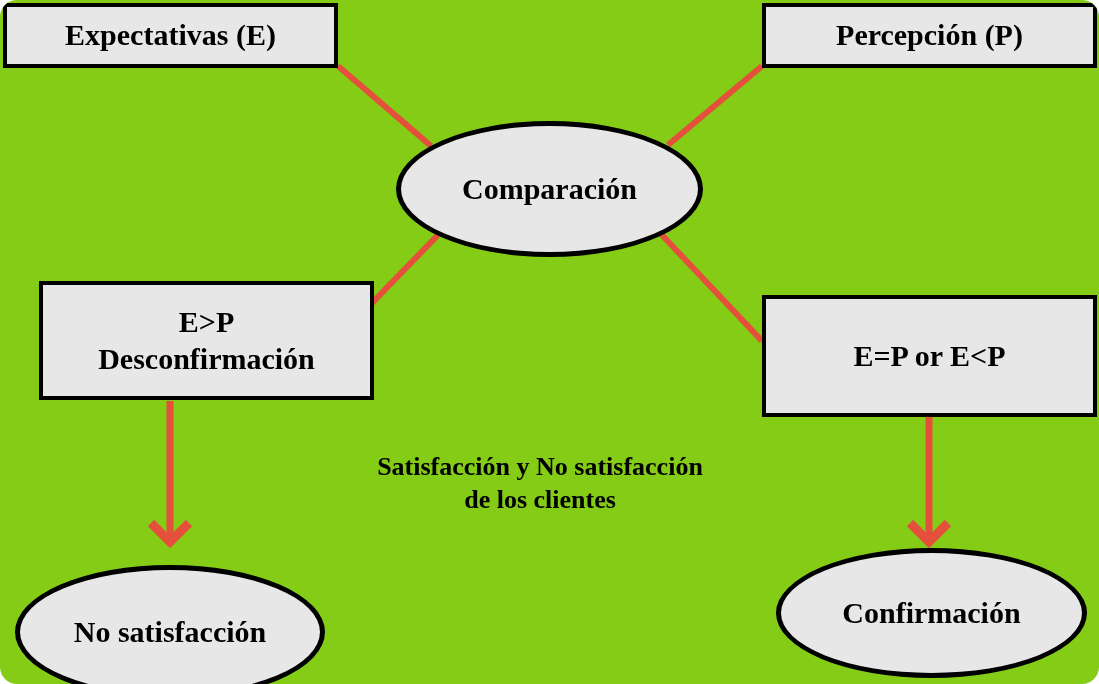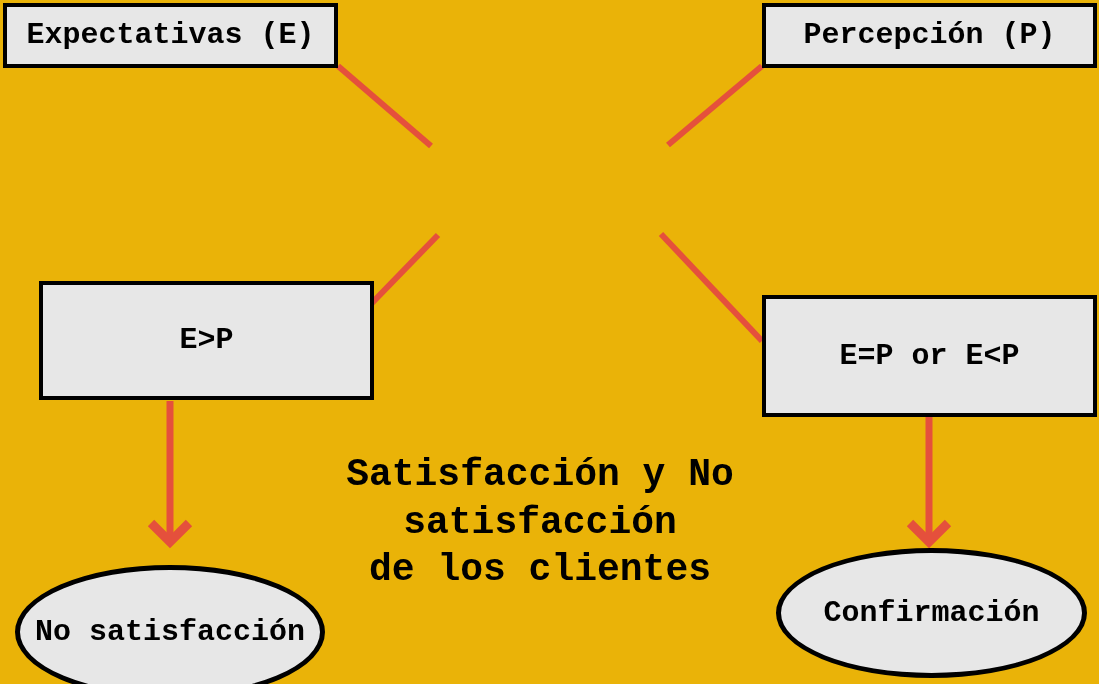--- a/index.html
+++ b/index.html
@@ -7,23 +7,24 @@
     --node-fill: #E7E7E7;
     --node-border: #000000;
     --text: #000000;
   }
   * { box-sizing: border-box; }
   html, body { margin: 0; padding: 0; background: #ffffff; }
   .canvas {
     position: relative;
     width: 1099px;
     height: 684px;
-    background: #eab308;
-    font-family: Liberation Mono, monospace;
+    background: #84cc16;
+    font-family: Liberation Serif, serif;
     overflow: hidden;
+    border-radius: 17px;
   }
   .edges {
     position: absolute;
     left: 0; top: 0;
     width: 1099px; height: 684px;
     pointer-events: none;
   }
   .edge {
     stroke: var(--accent);
     stroke-width: 6;
@@ -51,21 +52,21 @@
   }
   .rect   { border: 4px solid var(--node-border); }
   .oval   { border: 5px solid var(--node-border); border-radius: 50%; }
   .caption {
     position: absolute;
     left: 270px;
     top: 451px;
     width: 540px;
     text-align: center;
     font-weight: bold;
-    font-size: 38px;
+    font-size: 26px;
     line-height: 1.25;
     color: var(--text);
   }
   
   .n-expectativas   { left: 3px;   top: 3px;   width: 335px; height: 65px;  }
   .n-percepcion     { left: 762px; top: 3px;   width: 335px; height: 65px; align-items: center;  }
   .n-comparacion    { left: 396px; top: 121px; width: 307px; height: 136px; }
   .n-desconfirmacion{ left: 3px;   top: 281px; width: 335px; height: 119px; margin-left: 36px; }
   .n-confirmacion   { left: 762px; top: 280px; width: 335px; height: 122px; margin-top: 15px; }
   .n-nosatisfaccion { left: 15px;  top: 565px; width: 310px; height: 134px; }
@@ -88,23 +89,27 @@
   </svg>
 
   <div class="node rect n-expectativas">
     <span>Expectativas (E)</span>
   </div>
 
   <div class="node rect n-percepcion">
     <span>Percepción (P)</span>
   </div>
 
+  <div class="node oval n-comparacion">
+    <span>Comparación</span>
+  </div>
 
   <div class="node rect n-desconfirmacion">
     <span>E&gt;P</span>
+    <span>Desconfirmación</span>
   </div>
 
   <div class="node rect n-confirmacion">
     <span>E=P or E&lt;P</span>
   </div>
 
   <div class="caption">
     <div>Satisfacción y No satisfacción</div>
     <div>de los clientes</div>
   </div>

